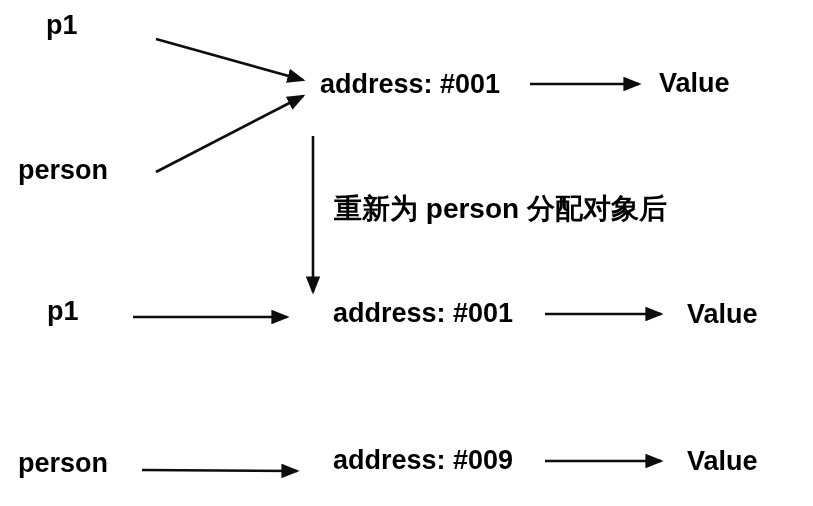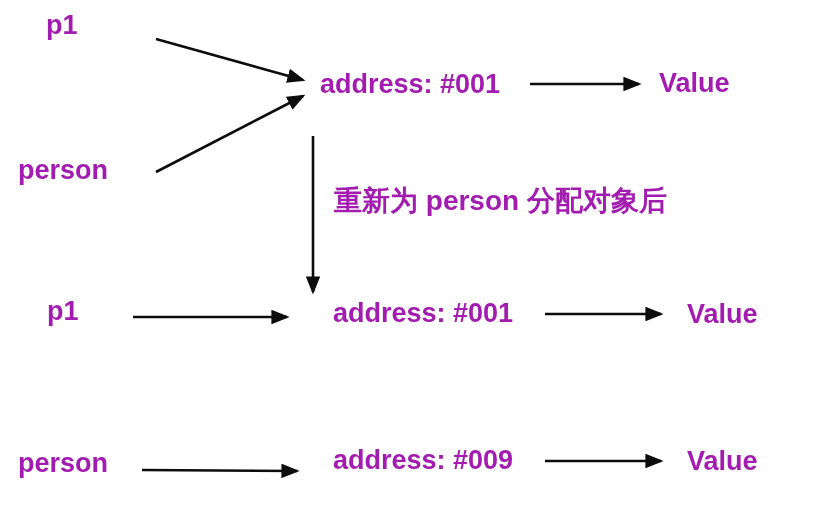--- a/index.html
+++ b/index.html
@@ -13,21 +13,21 @@
   }
   svg.arrow-layer {
     position: absolute;
     left: 0; top: 0;
     width: 813px; height: 506px;
     pointer-events: none;
   }
   .label {
     position: absolute;
     font-weight: 700;
-    color: #a21caf;
+    color: #000000;
     font-size: 27px;
     line-height: 27px;
     white-space: nowrap;
   }
   .label.cjk {
     font-size: 28px;
     line-height: 30px;
   }
 </style>
 </head>
@@ -51,21 +51,21 @@
       <line x1="142" y1="470" x2="297" y2="471" marker-end="url(#ah)"></line>
       <line x1="545" y1="461" x2="661" y2="461" marker-end="url(#ah)"></line>
     </g>
   </svg>
 
   <span class="label" style="left:46px;  top:12px;">p1</span>
   <span class="label" style="left:18px;  top:157px;">person</span>
   <span class="label" style="left:320px; top:71px;">address: #001</span>
   <span class="label" style="left:659px; top:70px;">Value</span>
 
-  <span class="label cjk" style="left:334px; top:186px;">重新为 person 分配对象后</span>
+  <span class="label cjk" style="left:334px; top:194px;">重新为 person 分配对象后</span>
 
   <span class="label" style="left:47px;  top:298px;">p1</span>
   <span class="label" style="left:333px; top:300px;">address: #001</span>
   <span class="label" style="left:687px; top:301px;">Value</span>
 
   <span class="label" style="left:18px;  top:450px;">person</span>
   <span class="label" style="left:333px; top:447px;">address: #009</span>
   <span class="label" style="left:687px; top:448px;">Value</span>
 
 </div>

